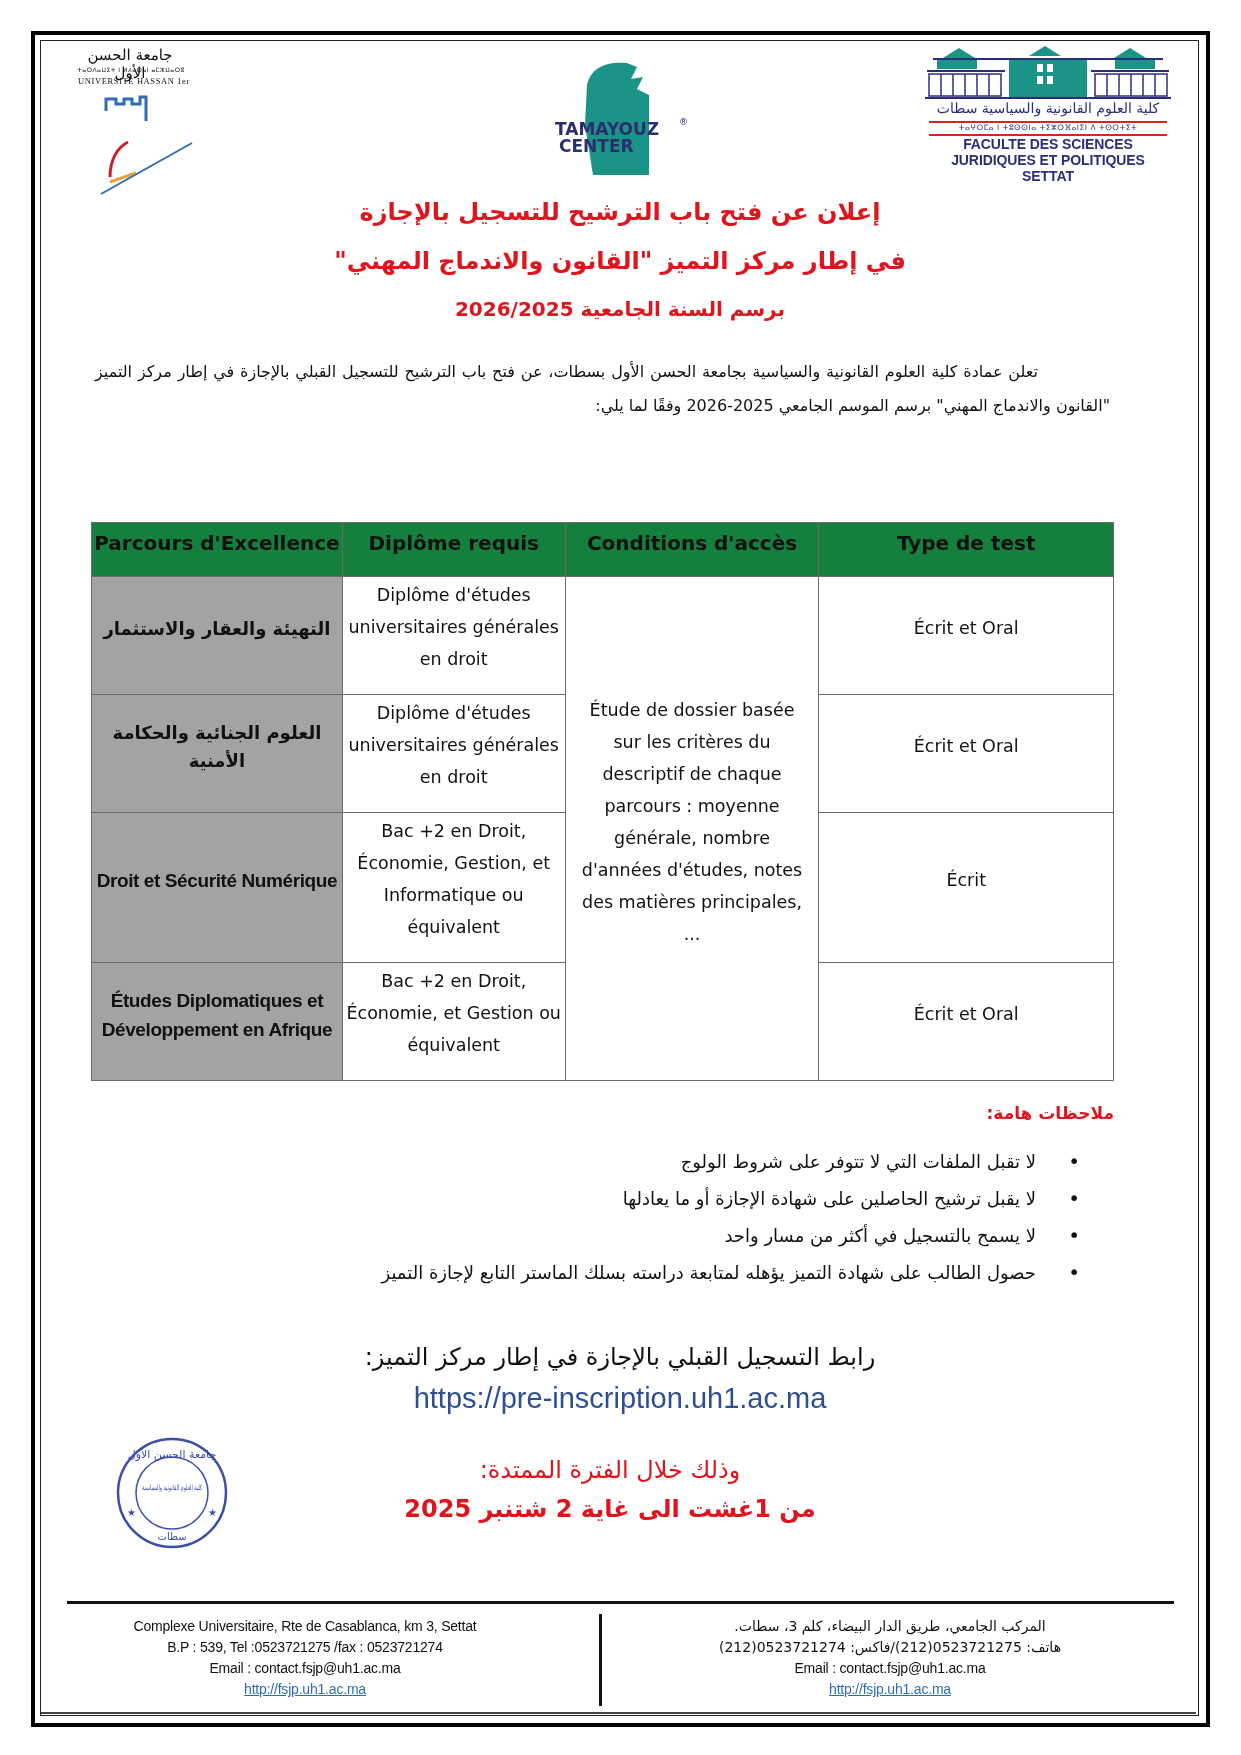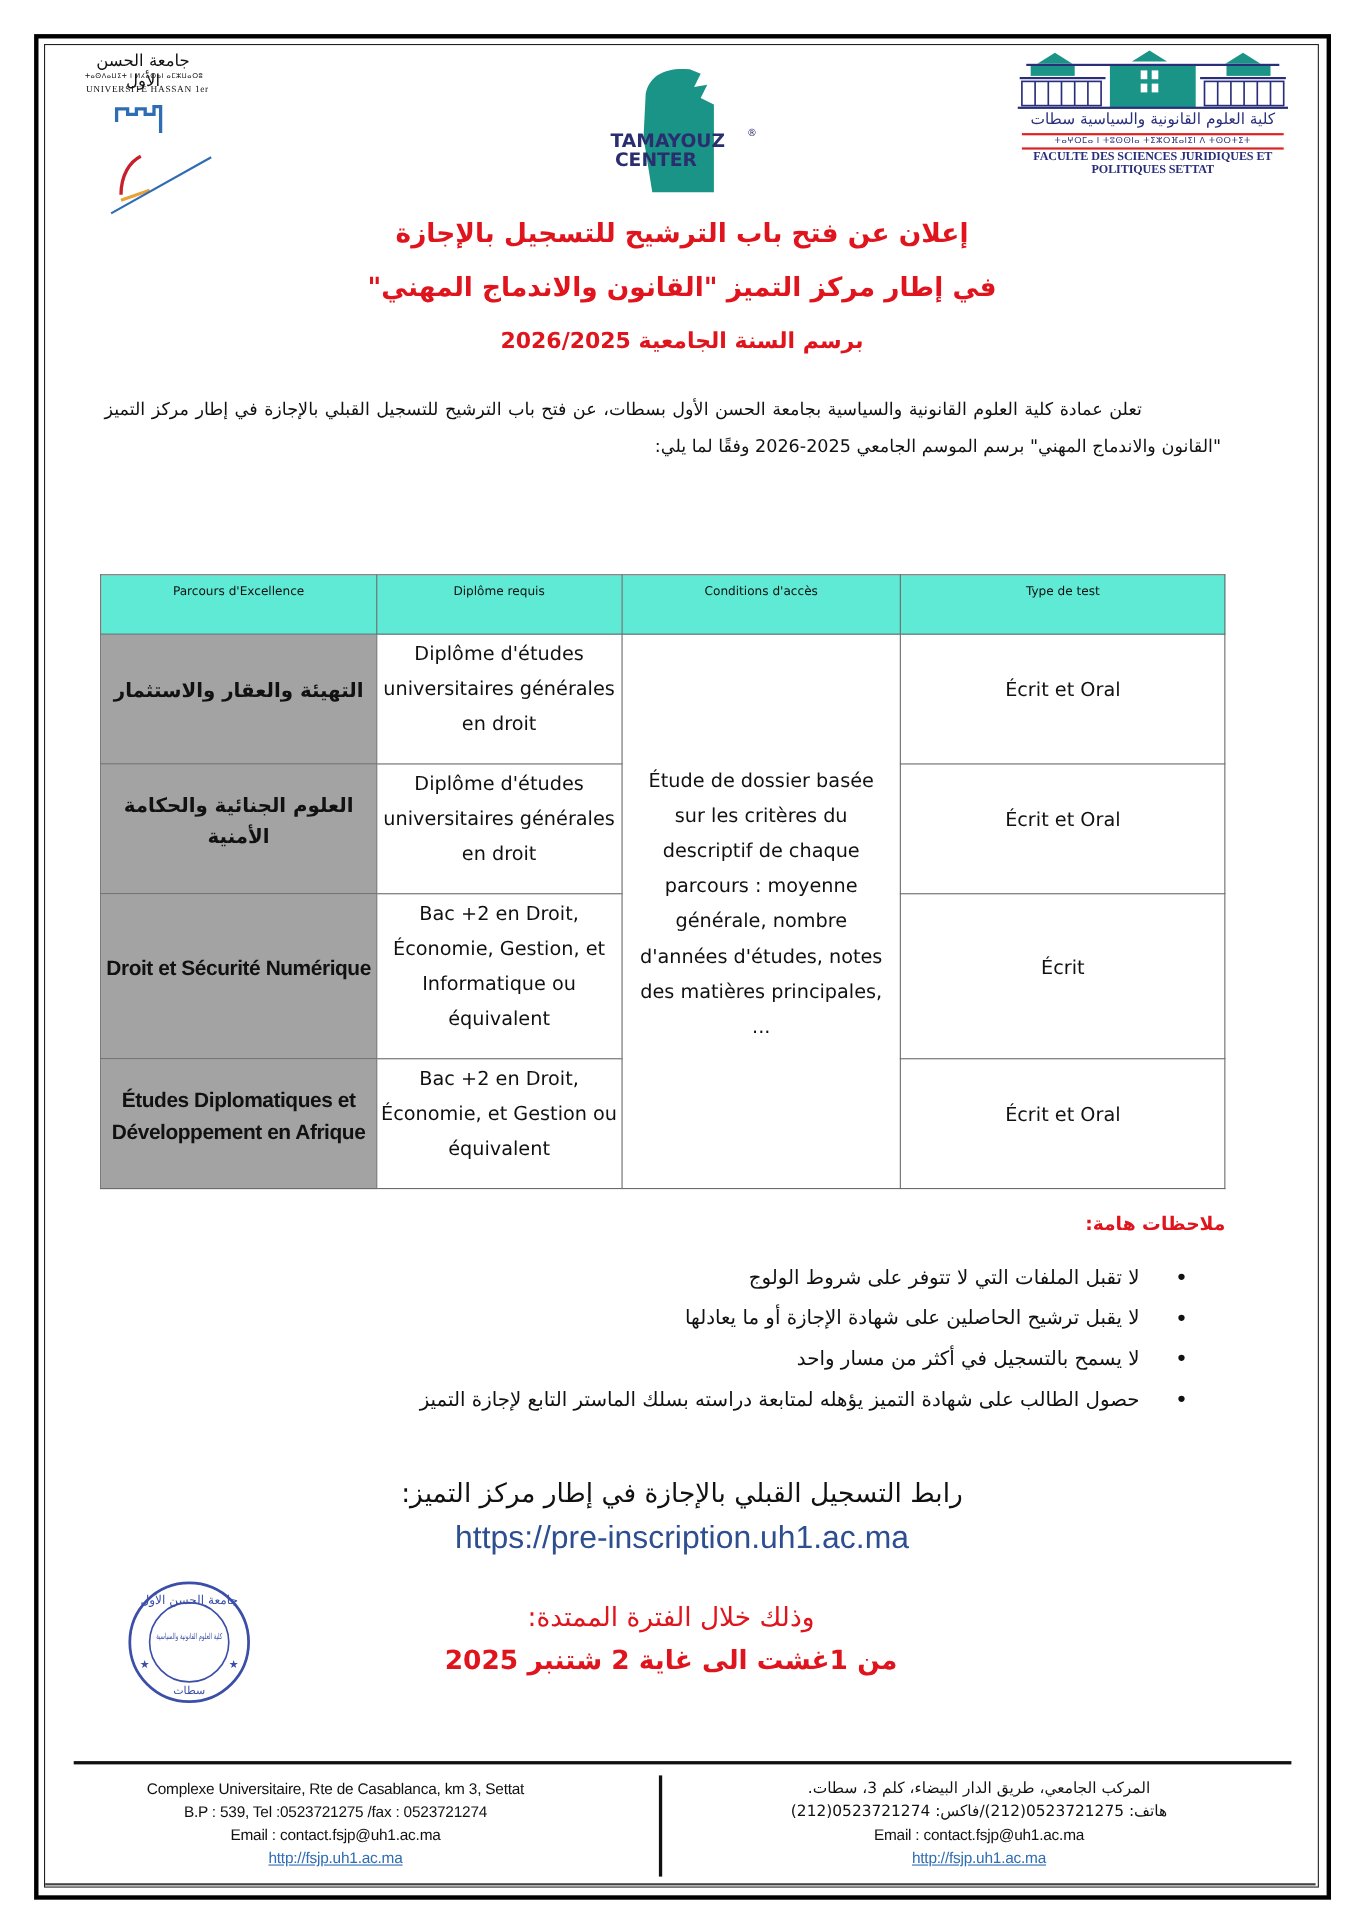--- a/index.html
+++ b/index.html
@@ -19,35 +19,35 @@
   .logo-tamayouz { position: absolute; left: 555px; top: 55px; width: 140px; height: 120px; }
   .tam-text { position: absolute; left: 0; top: 66px; width: 140px; font-family: "DejaVu Sans", sans-serif; font-weight: bold; color: #2a2e6e; font-size: 17px; line-height: 17px; }
   .tam-text .l2 { padding-left: 4px; }
   .tam-reg { position: absolute; left: 124px; top: 62px; font-size: 9px; color: #2a2e6e; }
 
   .logo-fsjp { position: absolute; left: 925px; top: 44px; width: 246px; height: 112px; }
   .fsjp-ar { position: absolute; left: 0; top: 56px; width: 246px; text-align: center; direction: rtl; font-family: "DejaVu Serif", serif; color: #2a2e7a; font-size: 14px; }
   .fsjp-line1 { position: absolute; left: 4px; top: 77px; width: 238px; height: 1.5px; background: #d22; }
   .fsjp-tf { position: absolute; left: 0; top: 79px; width: 246px; text-align: center; font-size: 7.5px; color: #2a2e7a; letter-spacing: 0.5px; }
   .fsjp-line2 { position: absolute; left: 4px; top: 90px; width: 238px; height: 1.5px; background: #d22; }
-  .fsjp-fr { position: absolute; left: 0; top: 92px; width: 246px; text-align: center; font-family: Liberation Serif, serif; font-weight: bold; font-size: 11px; color: #2a2e7a; letter-spacing: -0.1px; }
+  .fsjp-fr { position: absolute; left: 0; top: 92px; width: 246px; text-align: center; font-family: Liberation Sans, sans-serif; font-weight: bold; font-size: 14px; color: #2a2e7a; letter-spacing: -0.1px; }
 
   
   .title { position: absolute; left: 150px; width: 940px; text-align: center; direction: rtl; color: #e0141c; font-weight: bold; font-family: "DejaVu Sans", sans-serif; }
   .title.t1 { top: 198px; font-size: 24px; }
   .title.t2 { top: 247px; font-size: 24px; }
   .title.t3 { top: 297px; font-size: 20px; }
 
   .intro { position: absolute; left: 95px; top: 355px; width: 1015px; direction: rtl; text-align: justify; text-align-last: right; font-family: "DejaVu Sans", sans-serif; font-size: 16px; line-height: 34px; color: #111; }
   .intro .indent { display: inline-block; width: 72px; }
 
   
   .tbl { position: absolute; left: 91px; top: 522px; width: 1023px; border-collapse: collapse; font-family: "DejaVu Sans", sans-serif; }
   .tbl th, .tbl td { border: 1.5px solid #6b6b6b; text-align: center; vertical-align: top; }
-  .tbl th { background: #5eead4; height: 54px; font-size: 11px; font-weight: normal; padding-top: 8px; }
+  .tbl th { background: #15803d; height: 54px; font-size: 20px; font-weight: bold; padding-top: 8px; }
   .tbl td { font-size: 17.5px; line-height: 32px; padding-top: 2px; }
   .tbl td.parc { background: #a3a3a3; vertical-align: middle; font-weight: bold; }
   .tbl td.parc.ar { direction: rtl; font-size: 18px; line-height: 28px; padding: 0 6px 14px; }
   .tbl td.parc.fr { font-family: "Liberation Sans", sans-serif; font-size: 19px; line-height: 29px; letter-spacing: -0.4px; padding: 0 4px 14px; }
   .tbl td.cond { vertical-align: middle; padding: 6px 14px 20px; }
   .tbl td.test { vertical-align: middle; padding-bottom: 18px; }
   .r1 { height: 118px; } .r2 { height: 118px; } .r3 { height: 150px; } .r4 { height: 118px; }
   .c1 { width: 251px; } .c2 { width: 223px; } .c3 { width: 254px; } .c4 { width: 295px; }
 
   

